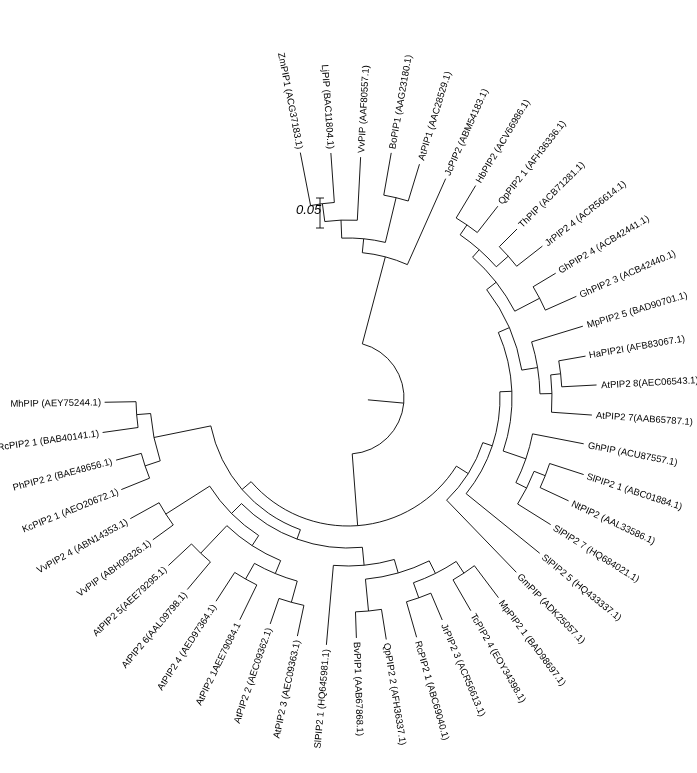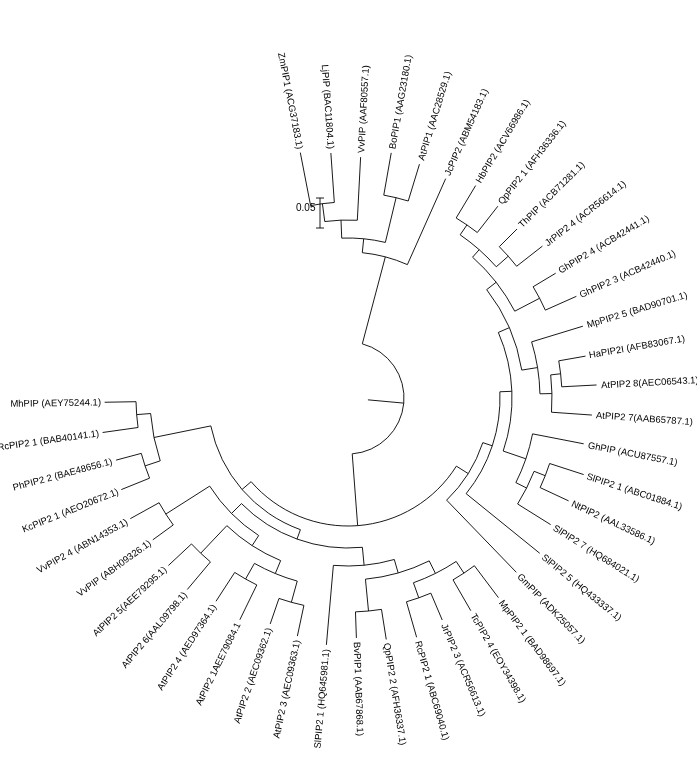--- a/index.html
+++ b/index.html
@@ -42,23 +42,24 @@
     position: absolute;
     left: 296px;
     top: 196px;
     width: 40px;
     height: 36px;
   }
   #scale-bar .scale-text {
     position: absolute;
     left: 0px;
     top: 6px;
-    font-size: 10px;
+    font-size: 13px;
     font-family: "Liberation Sans", sans-serif;
     color: #000;
+    font-style: italic;
   }
 </style>
 </head>
 <body>
 
 <div id="figure">
 
   <svg id="tree-svg" viewBox="0 0 697 773">
     <g id="tree-branches" fill="none" stroke="#000000" stroke-width="0.9">
         <path d="M 310.60 205.60 A 196.00 196.00 0 0 1 334.33 202.48" fill="none"></path>

